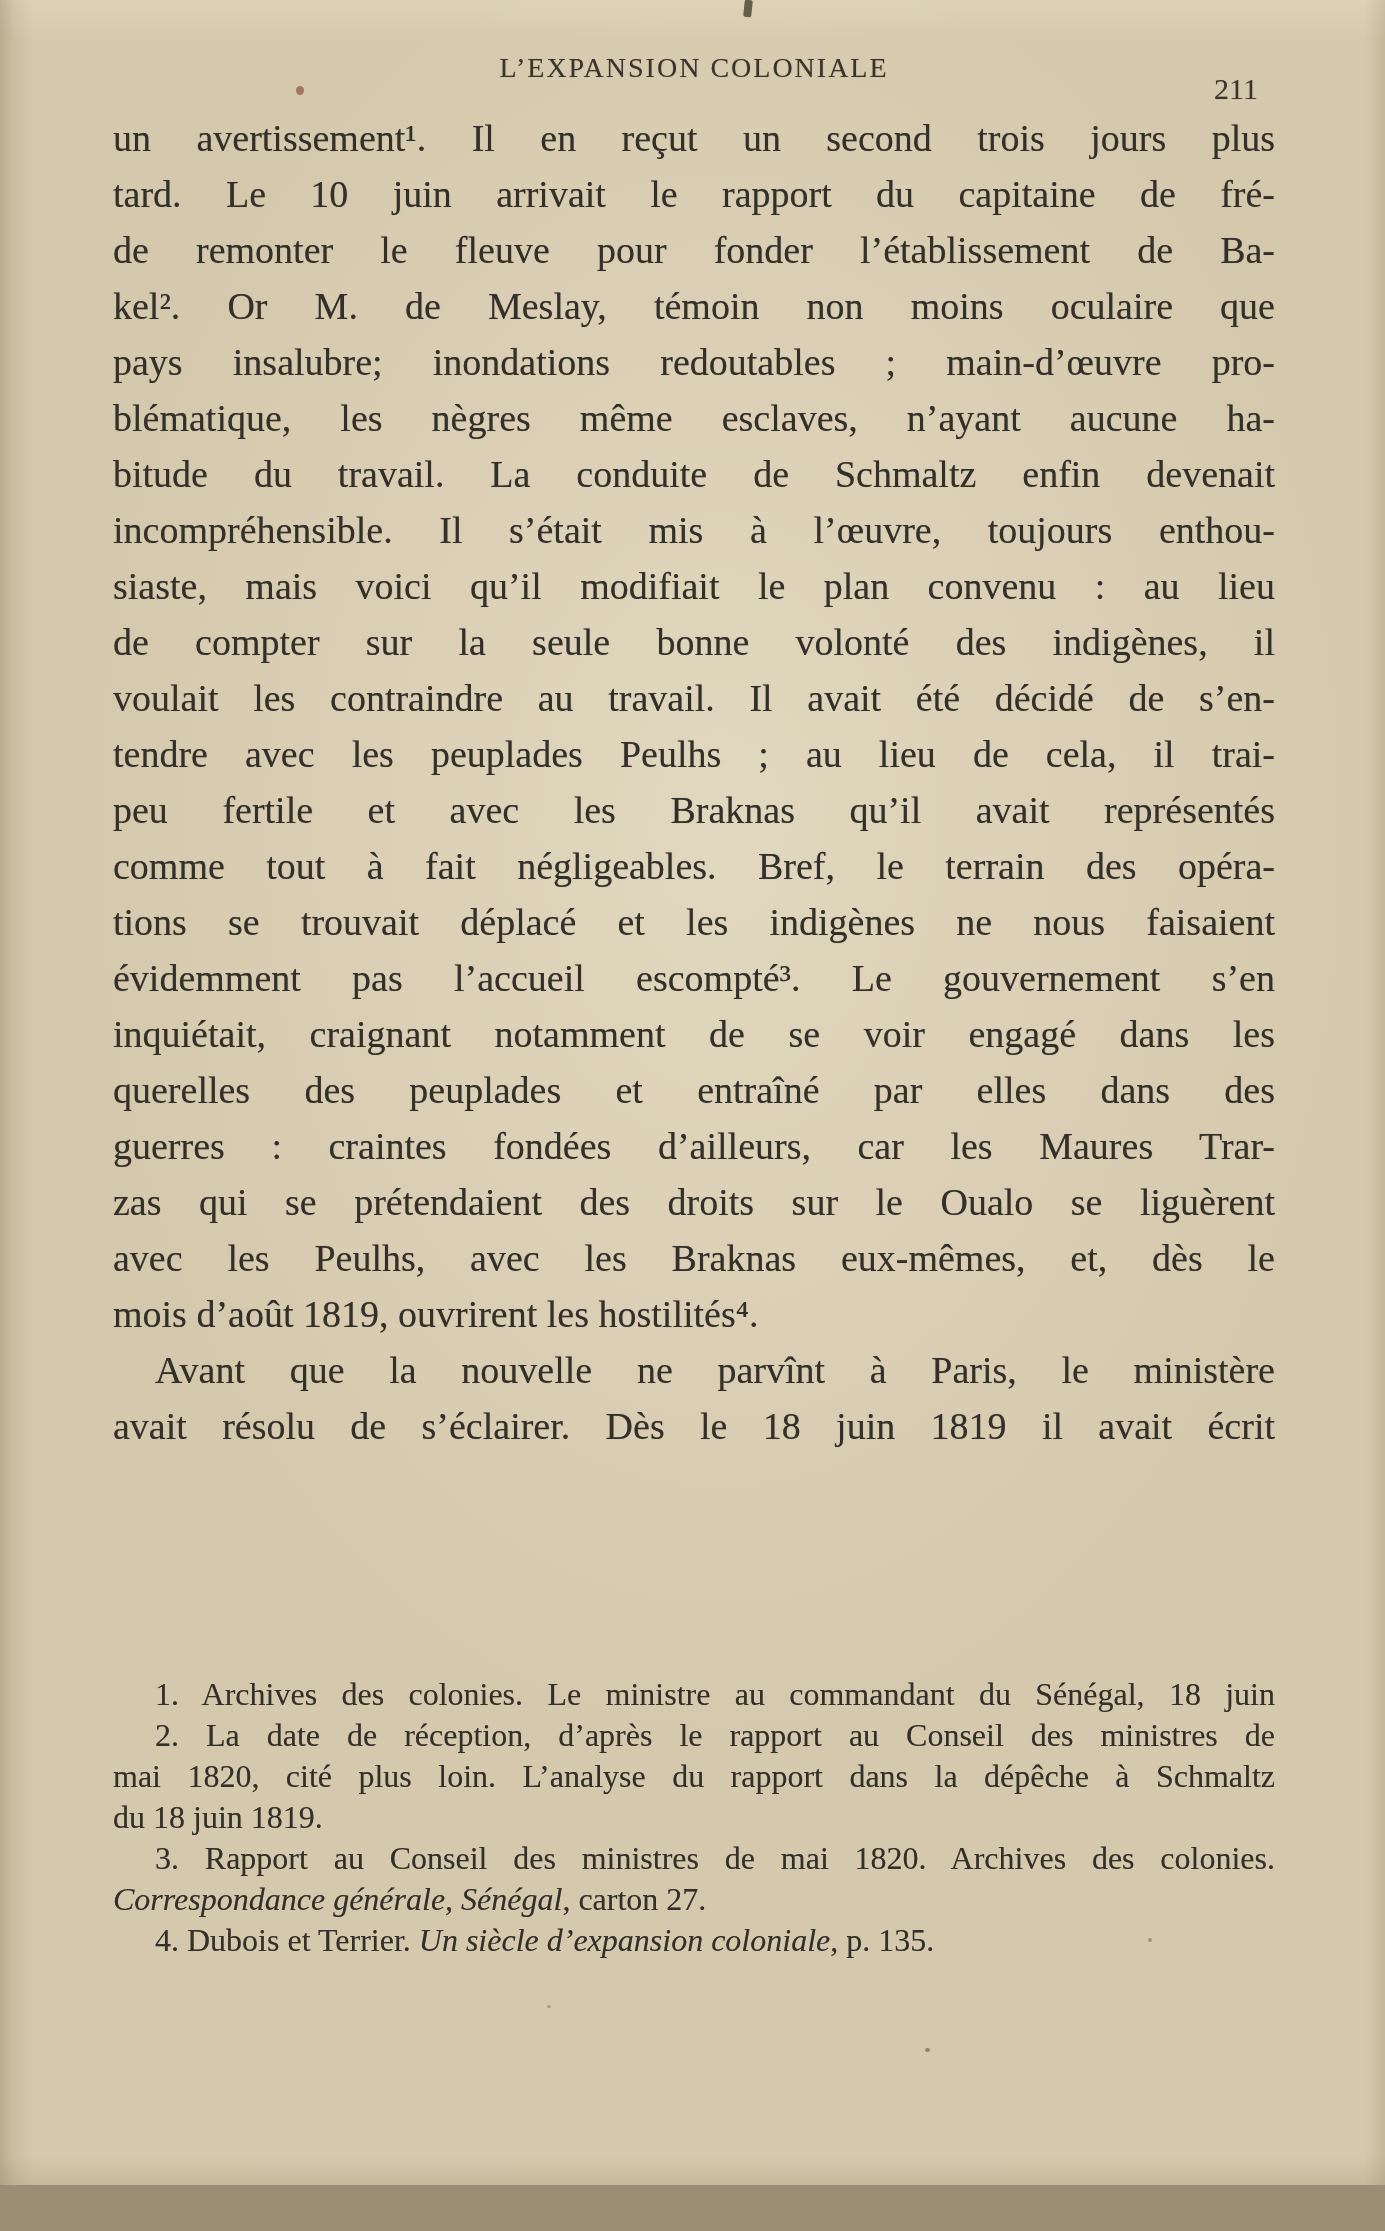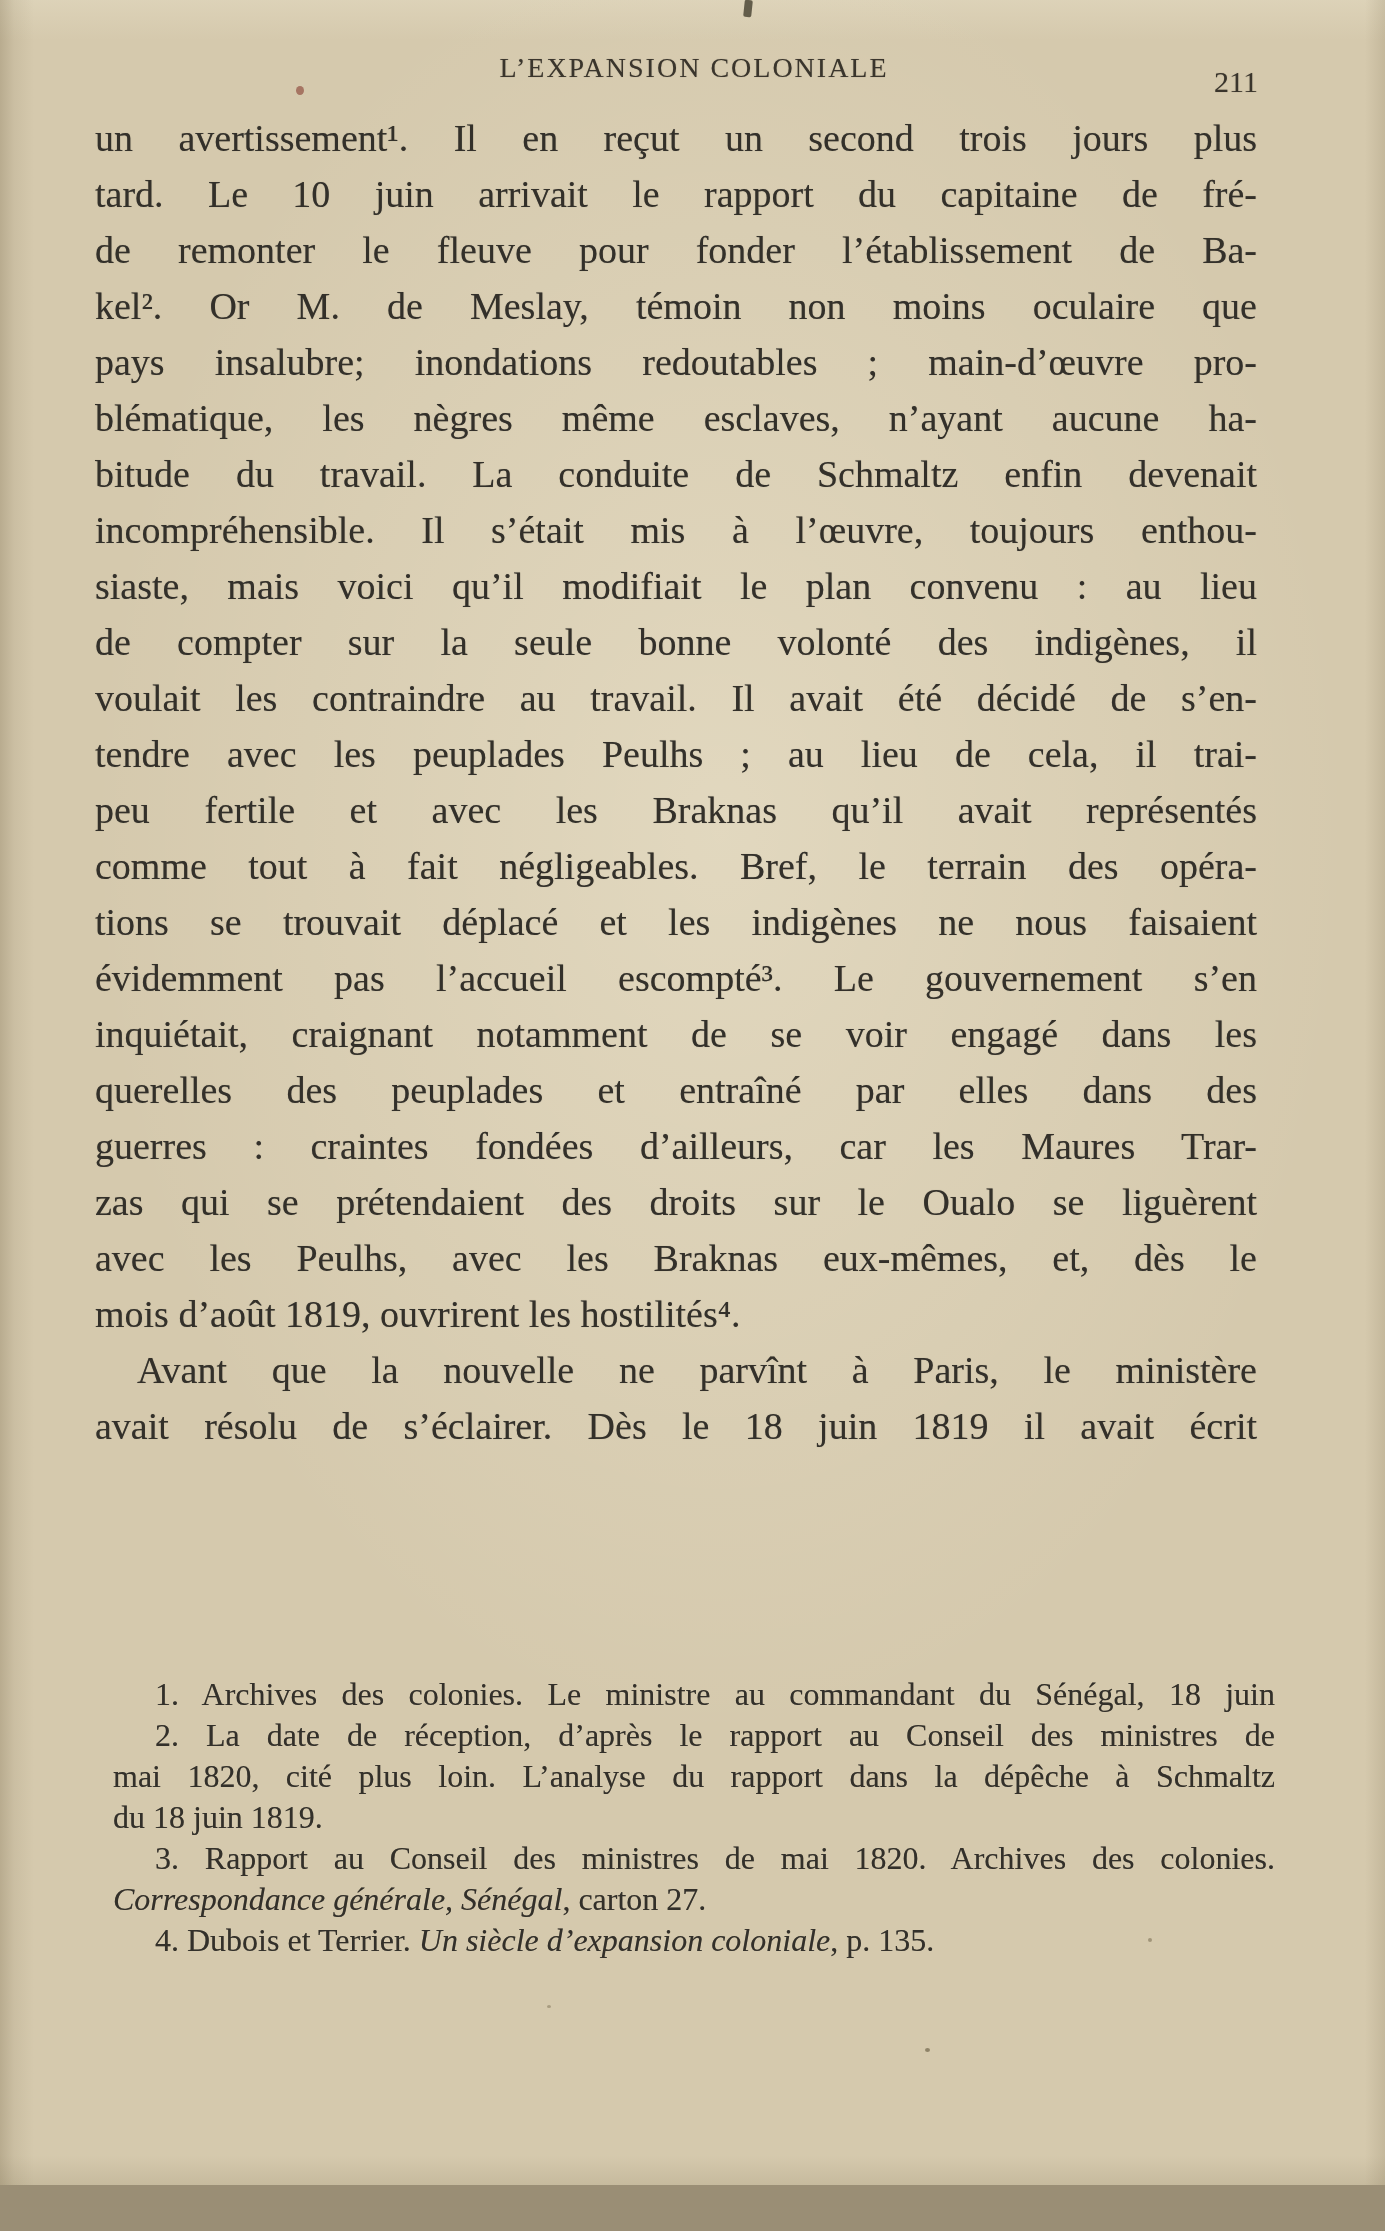--- a/index.html
+++ b/index.html
@@ -29,31 +29,31 @@
     left: 113px;
     width: 1162px;
     text-align: center;
     font-size: 28px;
     letter-spacing: 2px;
     color: #3a352c;
     text-shadow: 0 0 1px rgba(58,53,44,0.35);
   }
   .page-number {
     position: absolute;
-    top: 65px;
+    top: 72px;
     right: 127px;
     font-size: 30px;
     color: #3a352c;
     text-shadow: 0 0 1px rgba(58,53,44,0.35);
   }
   
   .body-text {
     position: absolute;
     top: 110px;
-    left: 95px;
+    left: 113px;
     width: 1162px;
     font-size: 38px;
     line-height: 56px;
     text-shadow: 0 0 0.7px rgba(51,48,42,0.45);
   }
   
   .footnotes {
     position: absolute;
     top: 1674px;
     left: 113px;

